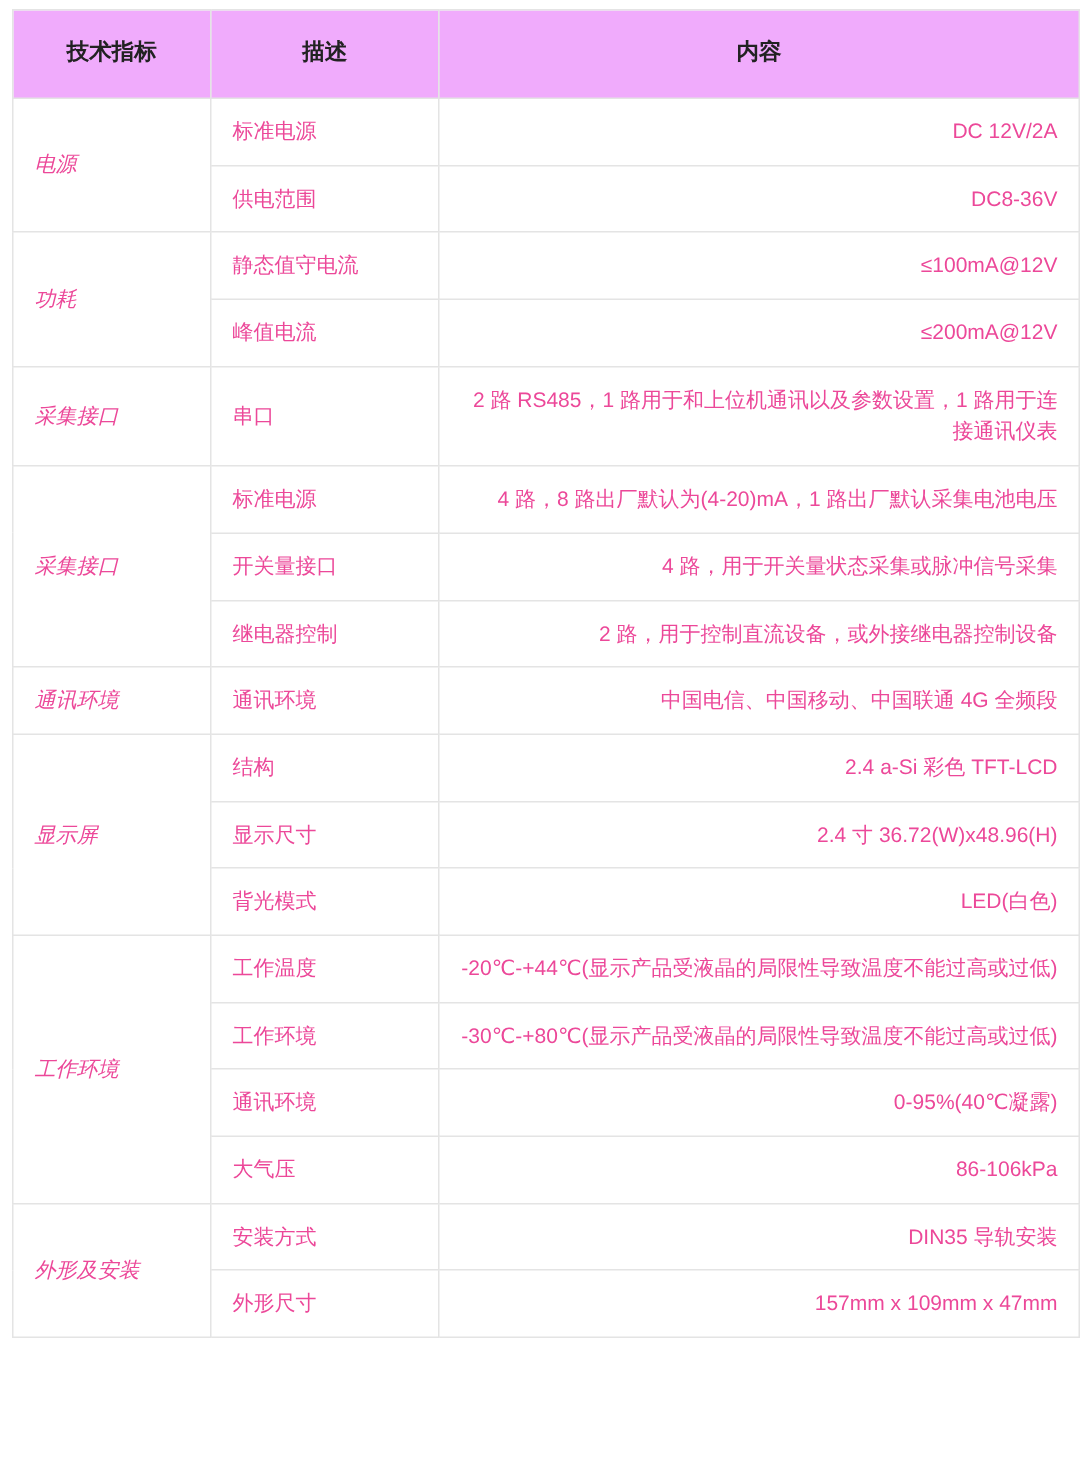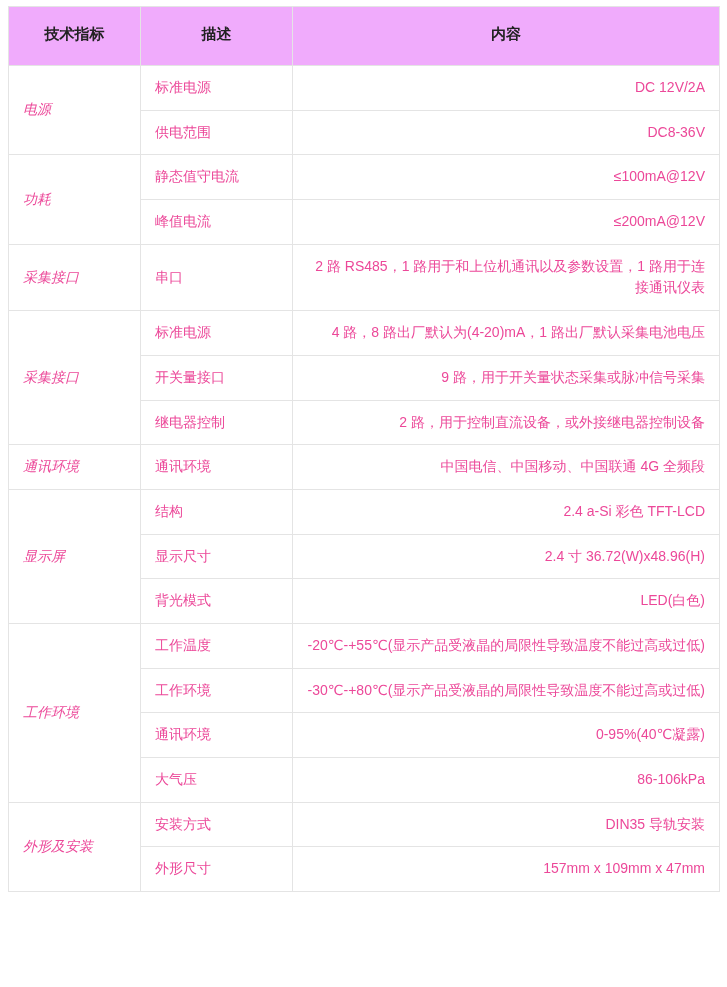--- a/index.html
+++ b/index.html
@@ -108,21 +108,21 @@
           <td class="desc-cell">串口</td>
           <td class="value-cell">2 路 RS485，1 路用于和上位机通讯以及参数设置，1 路用于连接通讯仪表</td>
         </tr>
         <tr>
           <td class="group-cell" rowspan="3">采集接口</td>
           <td class="desc-cell">标准电源</td>
           <td class="value-cell">4 路，8 路出厂默认为(4-20)mA，1 路出厂默认采集电池电压</td>
         </tr>
         <tr>
           <td class="desc-cell">开关量接口</td>
-          <td class="value-cell">9 路，用于开关量状态采集或脉冲信号采集</td>
+          <td class="value-cell">4 路，用于开关量状态采集或脉冲信号采集</td>
         </tr>
         <tr>
           <td class="desc-cell">继电器控制</td>
           <td class="value-cell">2 路，用于控制直流设备，或外接继电器控制设备</td>
         </tr>
         <tr>
           <td class="group-cell">通讯环境</td>
           <td class="desc-cell">通讯环境</td>
           <td class="value-cell">中国电信、中国移动、中国联通 4G 全频段</td>
         </tr>
@@ -135,21 +135,21 @@
           <td class="desc-cell">显示尺寸</td>
           <td class="value-cell">2.4 寸 36.72(W)x48.96(H)</td>
         </tr>
         <tr>
           <td class="desc-cell">背光模式</td>
           <td class="value-cell">LED(白色)</td>
         </tr>
         <tr>
           <td class="group-cell" rowspan="4">工作环境</td>
           <td class="desc-cell">工作温度</td>
-          <td class="value-cell">-20℃-+55℃(显示产品受液晶的局限性导致温度不能过高或过低)</td>
+          <td class="value-cell">-20℃-+44℃(显示产品受液晶的局限性导致温度不能过高或过低)</td>
         </tr>
         <tr>
           <td class="desc-cell">工作环境</td>
           <td class="value-cell">-30℃-+80℃(显示产品受液晶的局限性导致温度不能过高或过低)</td>
         </tr>
         <tr>
           <td class="desc-cell">通讯环境</td>
           <td class="value-cell">0-95%(40℃凝露)</td>
         </tr>
         <tr>

